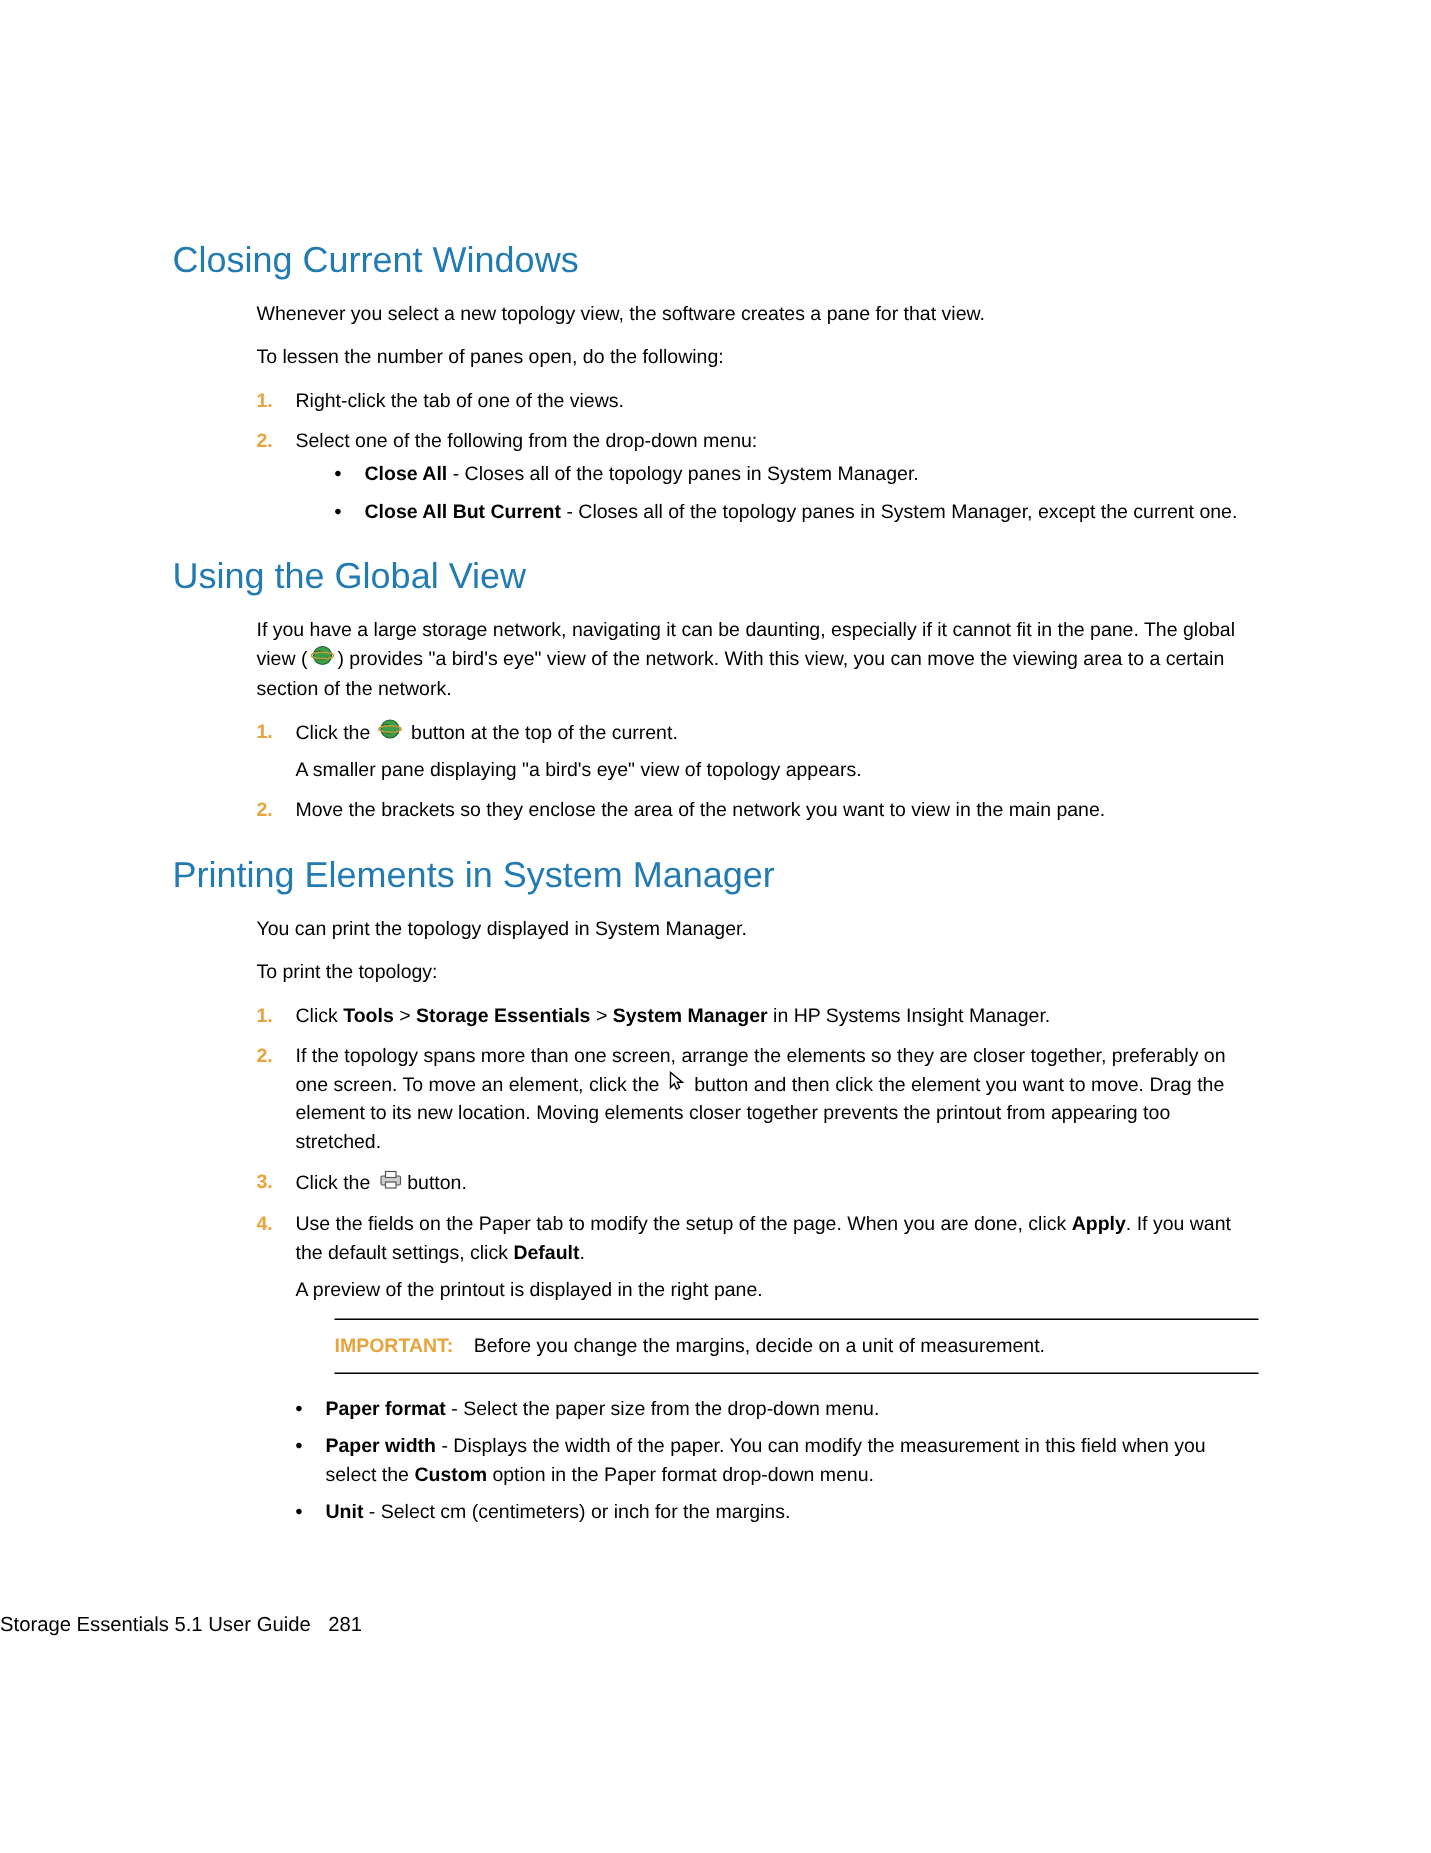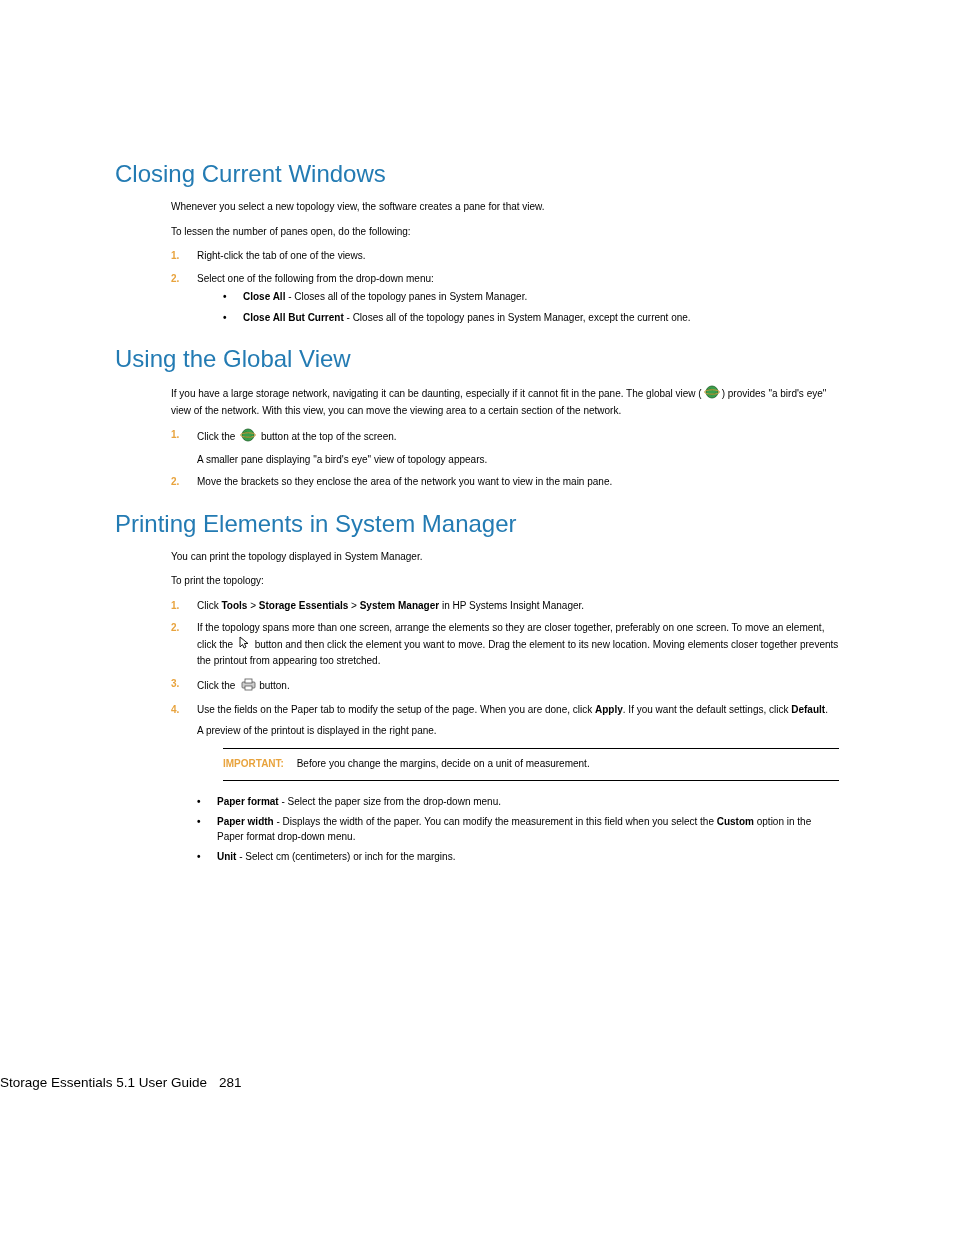--- a/index.html
+++ b/index.html
@@ -18,21 +18,21 @@
     font-family: Arial, Helvetica, sans-serif;
     font-weight: 400;
     color: #237bb3;
     font-size: 24px;
     margin-top: 20px;
     margin-bottom: 12px;
   }
   h2:first-child { margin-top: 0; }
   .body-block {
     margin-left: 56px;
-    font-size: 10px;
+    font-size: 13px;
     line-height: 1.45;
   }
   .body-block p { margin-bottom: 10px; }
   ol.num {
     list-style: none;
     margin-left: 0;
     padding-left: 0;
   }
   ol.num > li {
     position: relative;
@@ -135,21 +135,21 @@
           </svg></span><span>) provides "a bird's eye" view of the network. With this view, you can move the viewing area to a certain section of the network.</span>
     </p>
     <ol class="num">
       <li>
         <span class="marker">1.</span>
         <p>
           <span>Click the </span><span class="icon-inline"><svg class="globe" viewBox="0 0 16 14">
                 <ellipse cx="8" cy="7" rx="6" ry="6" fill="#3a9e4a" stroke="#1b5e24" stroke-width="0.8"></ellipse>
                 <path d="M3 5 Q6 3 9 5 M4 9 Q8 11 12 8" stroke="#1b5e24" stroke-width="0.7" fill="none"></path>
                 <ellipse cx="8" cy="7" rx="7.5" ry="2.2" fill="none" stroke="#c59a3a" stroke-width="1"></ellipse>
-              </svg></span><span> button at the top of the screen.</span>
+              </svg></span><span> button at the top of the current.</span>
         </p>
         <p>A smaller pane displaying "a bird's eye" view of topology appears.</p>
       </li>
       <li>
         <span class="marker">2.</span>
         <span>Move the brackets so they enclose the area of the network you want to view in the main pane.</span>
       </li>
     </ol>
   </div>
 

